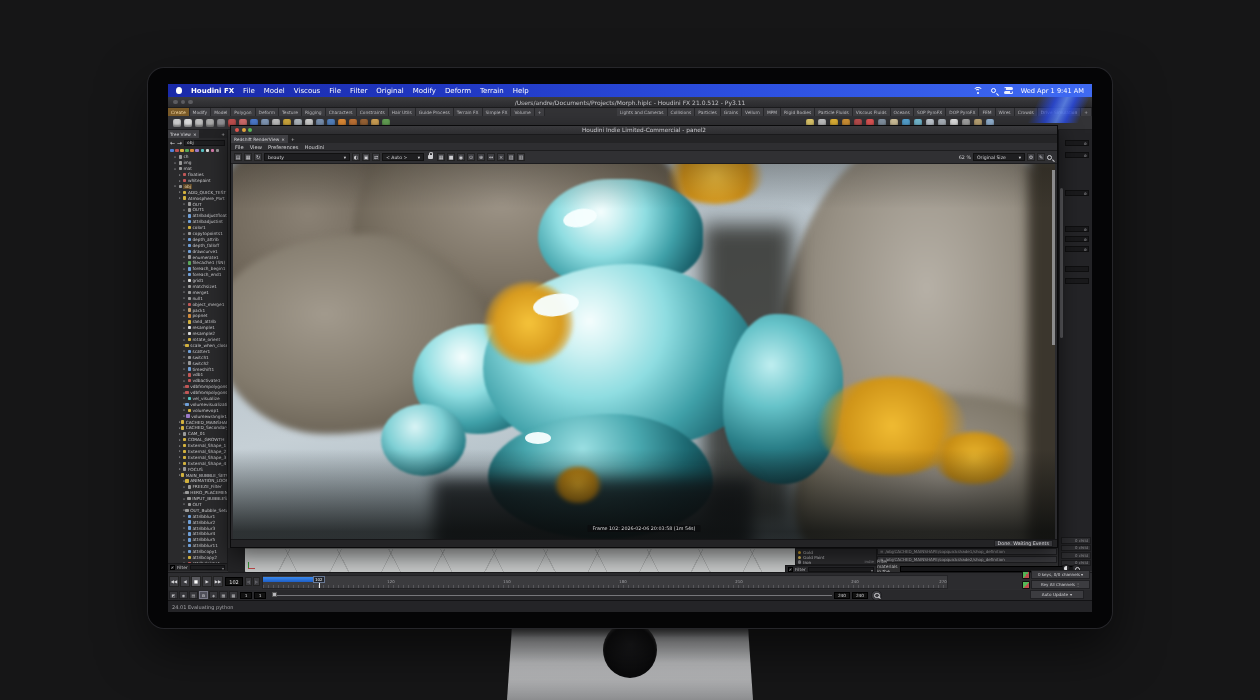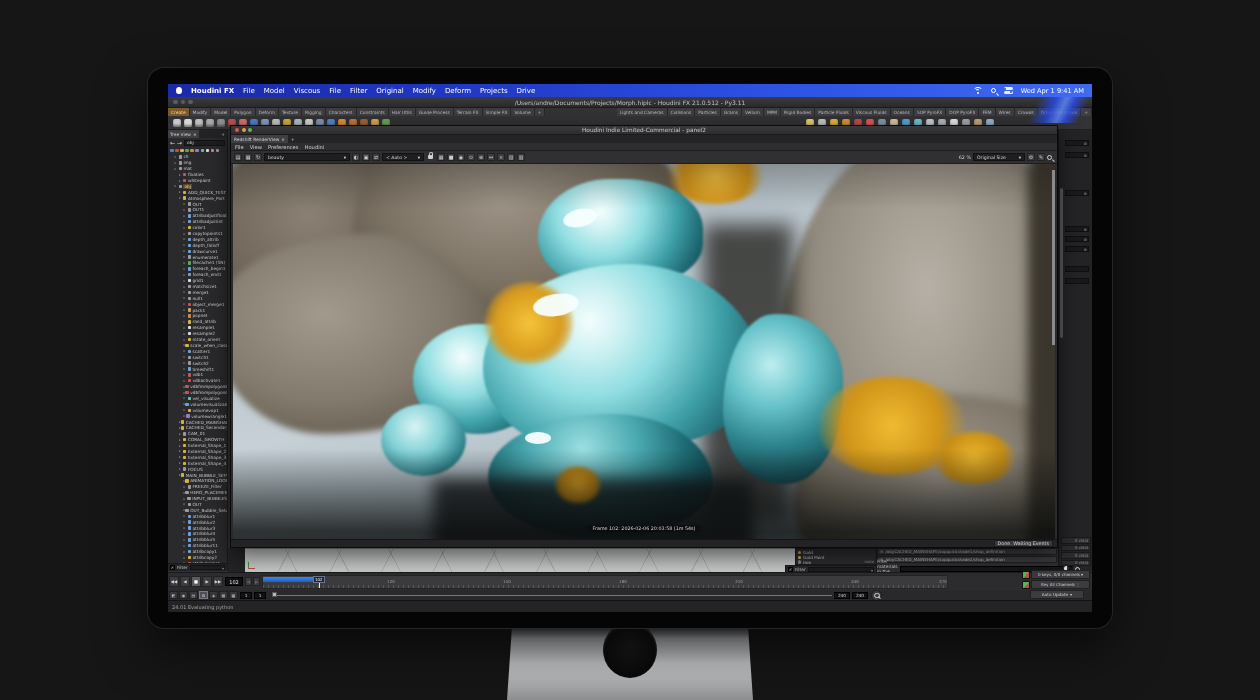--- a/index.html
+++ b/index.html
@@ -208,22 +208,22 @@
         <span style="display:flex;gap:9px;">
 
         <span class="mb-item">File</span>
             <span class="mb-item">Model</span>
             <span class="mb-item">Viscous</span>
             <span class="mb-item">File</span>
             <span class="mb-item">Filter</span>
             <span class="mb-item">Original</span>
             <span class="mb-item">Modify</span>
             <span class="mb-item">Deform</span>
-            <span class="mb-item">Projects</span>
-            <span class="mb-item">Drive</span>
+            <span class="mb-item">Terrain</span>
+            <span class="mb-item">Help</span>
           </span>
         <span class="mb-right">
           <span class="wifi">
               <i></i>
               <i></i>
               <i></i>
             </span>
           <span class="lens"></span>
           <span class="cc">
               <i></i>

